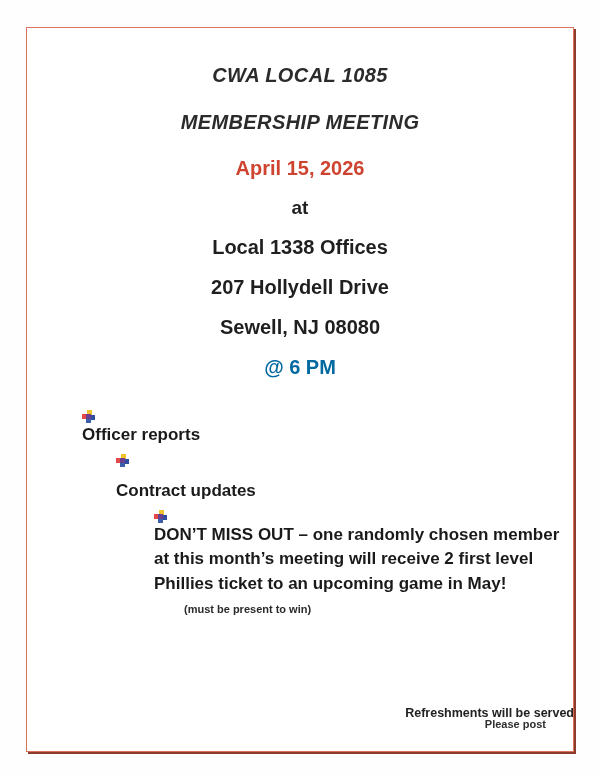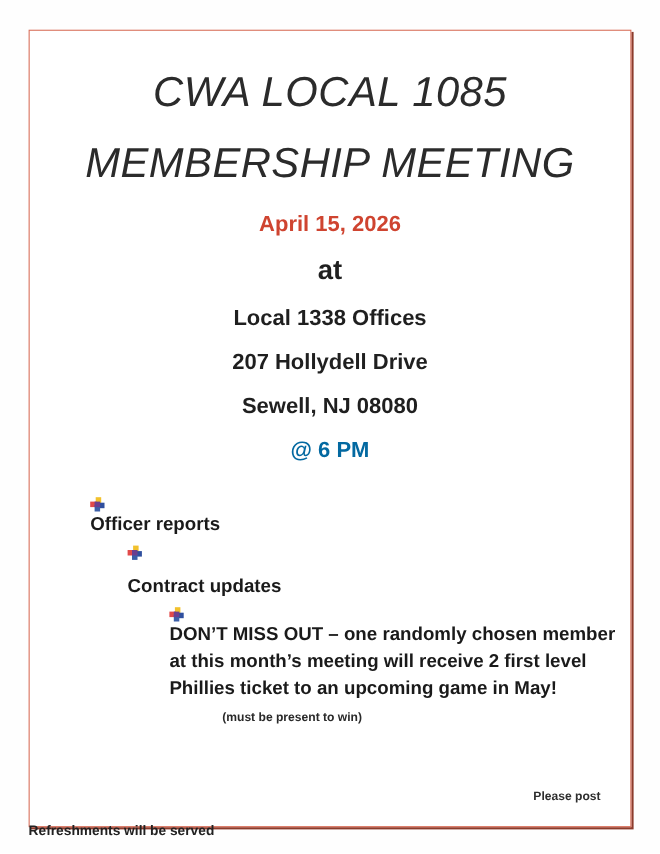--- a/index.html
+++ b/index.html
@@ -46,22 +46,22 @@
     padding: 0;
   }
 
   
   .title-block {
     margin-top: 38px;
     text-align: center;
   }
   .title-line {
     font-style: italic;
-    font-weight: normal;
-    font-size: 38px;
+    font-weight: bold;
+    font-size: 20px;
     letter-spacing: 0.4px;
     color: #2b2b2b;
     line-height: 1.0;
     white-space: nowrap;
   }
   .title-line.first { margin-bottom: 27px; }
 
   
   .details {
     margin-top: 26px;
@@ -72,21 +72,21 @@
     font-size: 20px;
     line-height: 1.0;
     color: #1f1f1f;
     margin-bottom: 20px;
     white-space: nowrap;
   }
   .detail.accent {
     color: #cf4430;
   }
   .detail.small-at {
-    font-size: 25px;
+    font-size: 19px;
   }
   .detail.time {
     color: #0369a1;
     margin-bottom: 16px;
   }
 
   
   .bullets {
     margin-top: 28px;
     padding: 0;
@@ -123,29 +123,29 @@
   .pinwheel .pw-left   { left: 0px;  top: 4px;  width: 6px; height: 5px;  background: #e24a4a; }
   .pinwheel .pw-right  { left: 7px;  top: 5px;  width: 6px; height: 5px;  background: #2f4f9e; }
   .pinwheel .pw-bottom { left: 4px;  top: 7px;  width: 5px; height: 6px;  background: #3b5fa8; }
   .pinwheel .pw-core   { left: 4px;  top: 4px;  width: 5px; height: 5px;  background: #6b3f8f; }
 
   .bullet-text { flex: 1 1 auto; }
   .bullet-note {
     font-size: 11px;
     font-weight: bold;
     color: #2a2a2a;
-    margin-left: 24px;
+    margin-left: 6px;
     white-space: nowrap;
     padding-left: 24px;
   }
 
   
   .refreshments {
     margin-top: 86px;
-    text-align: left;
+    text-align: right;
     font-weight: bold;
     font-size: 12.5px;
     color: #222222;
   }
   .please-post {
     position: absolute;
     right: 28px;
     bottom: 22px;
     font-size: 11px;
     font-weight: bold;

